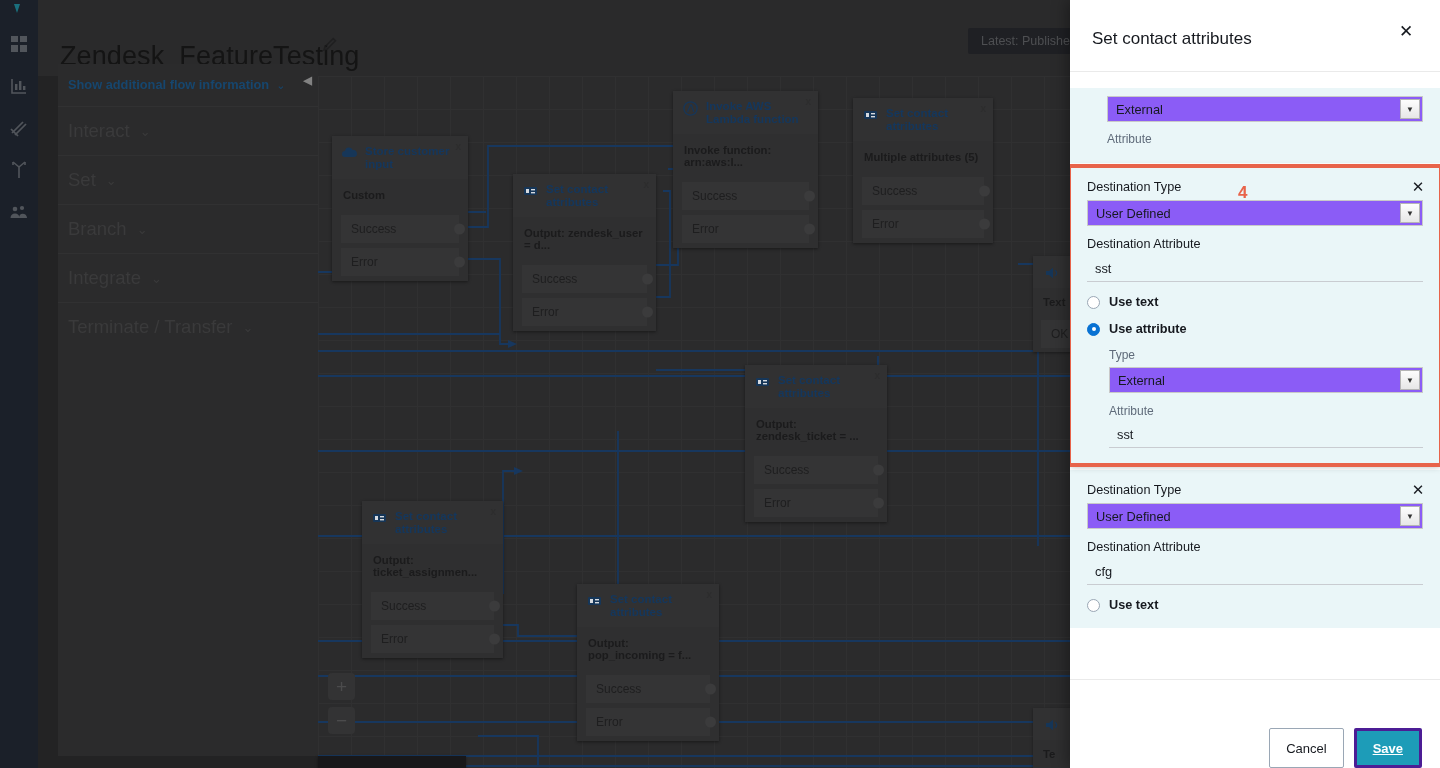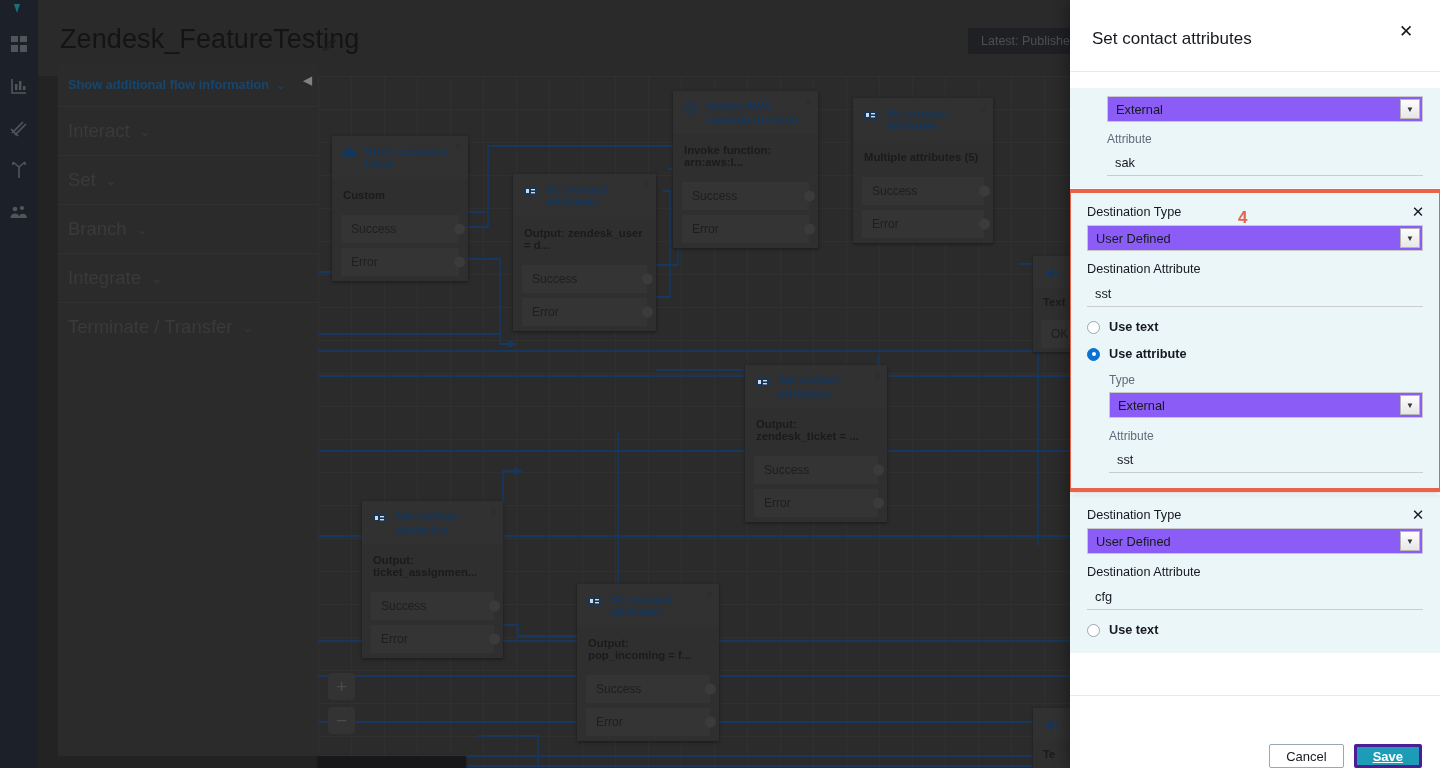--- a/index.html
+++ b/index.html
@@ -26,21 +26,21 @@
   }
   .rail-ico { width: 20px; height: 20px; opacity: .30; }
   .rail-ico svg { width: 20px; height: 20px; display: block; }
 
   
   .topbar {
     position: absolute; left: 38px; top: 0; width: 1402px; height: 76px;
     background: #2a2a2b;
   }
   .flow-title {
-    position: absolute; left: 22px; top: 24px;
+    position: absolute; left: 22px; top: 41px;
     font-size: 27px; color: #141414; letter-spacing: .1px;
   }
   .pencil-icon {
     position: absolute; left: 283px; top: 36px; width: 17px; height: 17px; opacity: .82;
   }
   .pencil-icon svg { width: 17px; height: 17px; display: block; }
   .published-badge {
     position: absolute; left: 930px; top: 28px;
     background: #1f2024; color: #4e4f52;
     font-size: 12.5px; padding: 6px 13px; border-radius: 2px;
@@ -190,21 +190,21 @@
     position: absolute; left: 168px; top: 16px;
     font-size: 17px; font-weight: 700; color: #e8634a;
   }
 
   .modal-foot {
     flex: 0 0 58px; border-top: 1px solid #eaeaea;
     display: flex; align-items: center; justify-content: flex-end;
     gap: 10px; padding-right: 18px; background: #fff;
   }
   .btn {
-    height: 24px; padding: 0 16px; font-size: 13px; border-radius: 2px;
+    height: 40px; padding: 0 16px; font-size: 13px; border-radius: 2px;
     display: flex; align-items: center; cursor: pointer; margin-top: 48px;
   }
   .btn-cancel { background: #fff; border: 1px solid #9aa7b5; color: #16191f; }
   .btn-save { background: #1d9cb8; border: 3px solid #4c1d95; color: #fff; font-weight: 700; text-decoration: underline; }
 </style>
 </head>
 <body>
 
 <div id="root">
   <div class="page-dim"></div>
@@ -531,21 +531,20 @@
     </div>
 
     <div class="modal-body">
 
       <div class="grp" style="margin-top:16px; padding-top:8px; padding-bottom:12px;">
         <div class="select" style="margin-left:20px; width:calc(100% - 20px);">
           <span>External</span>
           <span class="arrow">▼</span>
         </div>
         <div class="lbl-soft" style="margin-top:10px; margin-left:20px;">Attribute</div>
-        <input class="underline-input" style="margin-left: 20px; width: calc(100% - 20px);" value="sak">
       </div>
 
       <div class="grp highlight" style="margin-top:4px;">
         <div class="lbl">Destination Type</div>
         <div class="step-num">4</div>
         <div class="grp-x">✕</div>
         <div class="select">
           <span>User Defined</span>
           <span class="arrow">▼</span>
         </div>

